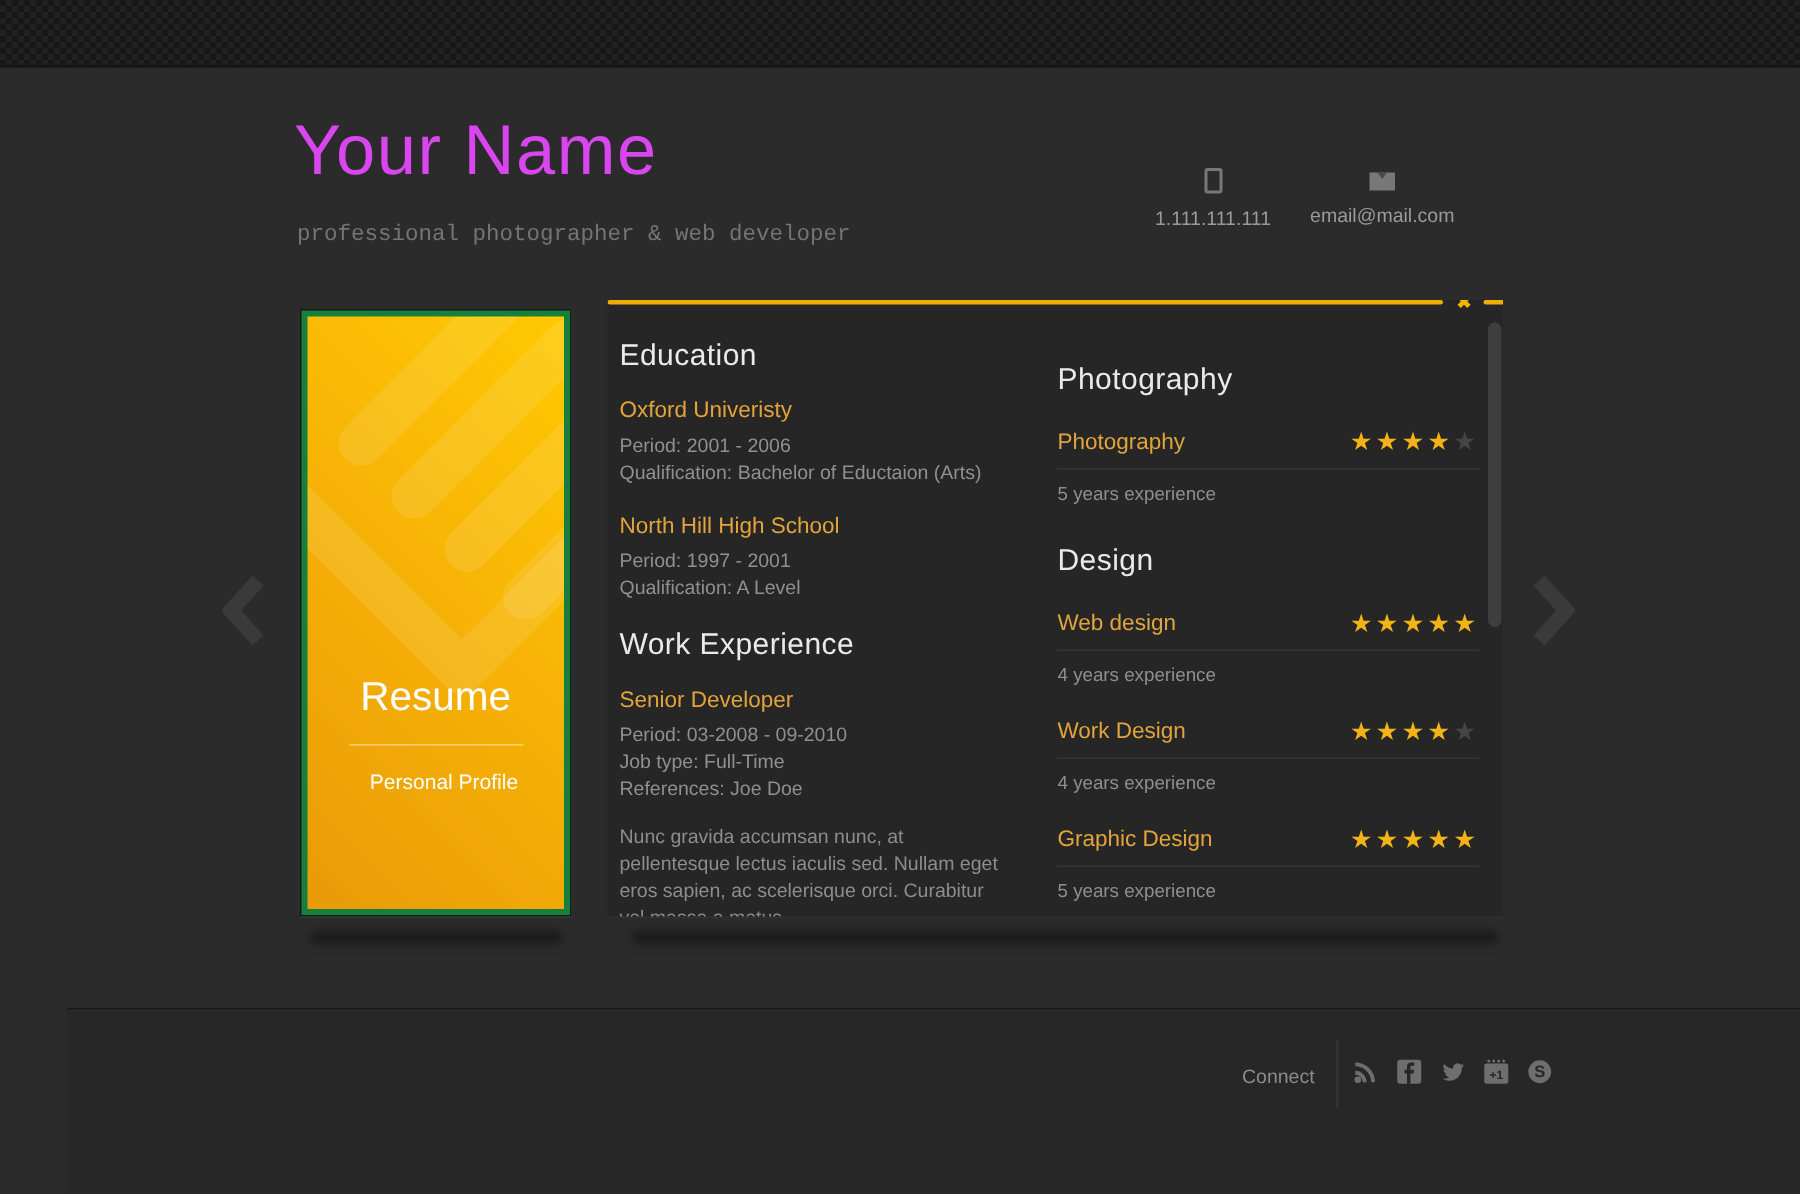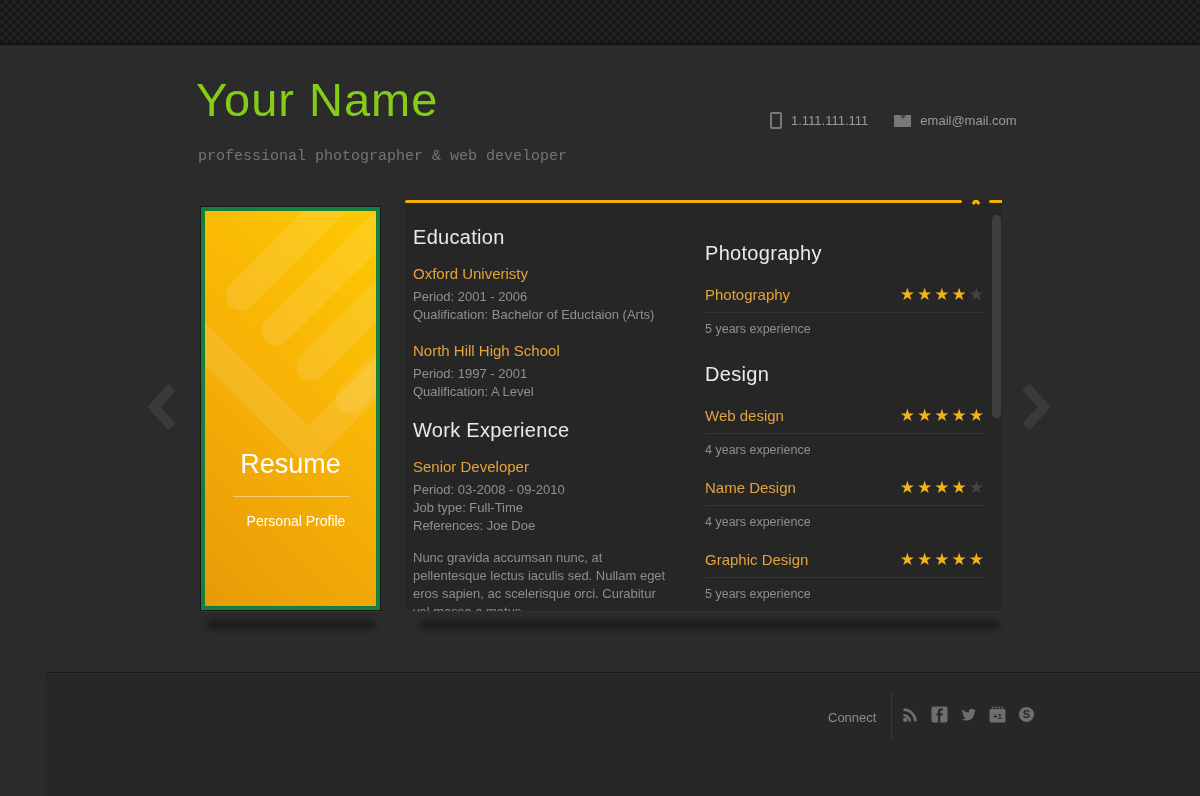--- a/index.html
+++ b/index.html
@@ -7,24 +7,24 @@
   .page { position:relative; width:1200px; height:796px; background:#2b2b2b; }
 
   
   .texture {
     position:absolute; left:0; top:0; width:1200px; height:45px;
     background:repeating-conic-gradient(#212121 0% 25%, #171717 0% 50%) 0 0/8px 8px;
     border-bottom:2px solid #141414;
   }
 
   
-  .site-title { position:absolute; left:196px; top:72px; font-size:47px; font-weight:200; letter-spacing:1px; color:#84cc16; }
+  .site-title { position:absolute; left:196px; top:72px; font-size:47px; font-weight:200; letter-spacing:1px; color:#d946ef; }
   .site-tagline { position:absolute; left:198px; top:148px; font-size:15px; color:#747474;font-family:Liberation Mono, monospace; }
   .contact { position:absolute; left:770px; top:112px; display:flex; align-items:center; gap:26px; }
-  .contact-item { display:flex; align-items:center; gap:9px; color:#9a9a9a; font-size:13px; }
+  .contact-item { display:flex; align-items:center; gap:9px; color:#9a9a9a; font-size:13px;flex-direction:column; }
   .phone-glyph { width:12px; height:17px; border:2px solid #787878; border-radius:2px; }
   .mail-glyph { width:17px; height:12px; background:#787878; position:relative; overflow:hidden; }
   .mail-glyph:before { content:""; position:absolute; left:1px; top:-6px; width:15px; height:11px;
     background:#4a4a4a; transform:rotate(0deg); clip-path:polygon(0 0,50% 100%,100% 0); }
 
   
   .arrow { position:absolute; top:383px; width:28px; height:48px; cursor:pointer; }
   .arrow svg { display:block; }
   .arrow-left { left:148px; }
   .arrow-right { left:1022px; }
@@ -187,21 +187,21 @@
         <div class="skill-row">
           <a class="skill-link">Web design</a>
           <span class="stars"><span class="star on">★</span><span class="star on">★</span><span class="star on">★</span><span class="star on">★</span><span class="star on">★</span></span>
         </div>
         <hr class="skill-div">
         <div class="exp">4 years experience</div>
       </div>
 
       <div class="skill">
         <div class="skill-row">
-          <a class="skill-link">Name Design</a>
+          <a class="skill-link">Work Design</a>
           <span class="stars"><span class="star on">★</span><span class="star on">★</span><span class="star on">★</span><span class="star on">★</span><span class="star off">★</span></span>
         </div>
         <hr class="skill-div">
         <div class="exp">4 years experience</div>
       </div>
 
       <div class="skill">
         <div class="skill-row">
           <a class="skill-link">Graphic Design</a>
           <span class="stars"><span class="star on">★</span><span class="star on">★</span><span class="star on">★</span><span class="star on">★</span><span class="star on">★</span></span>

